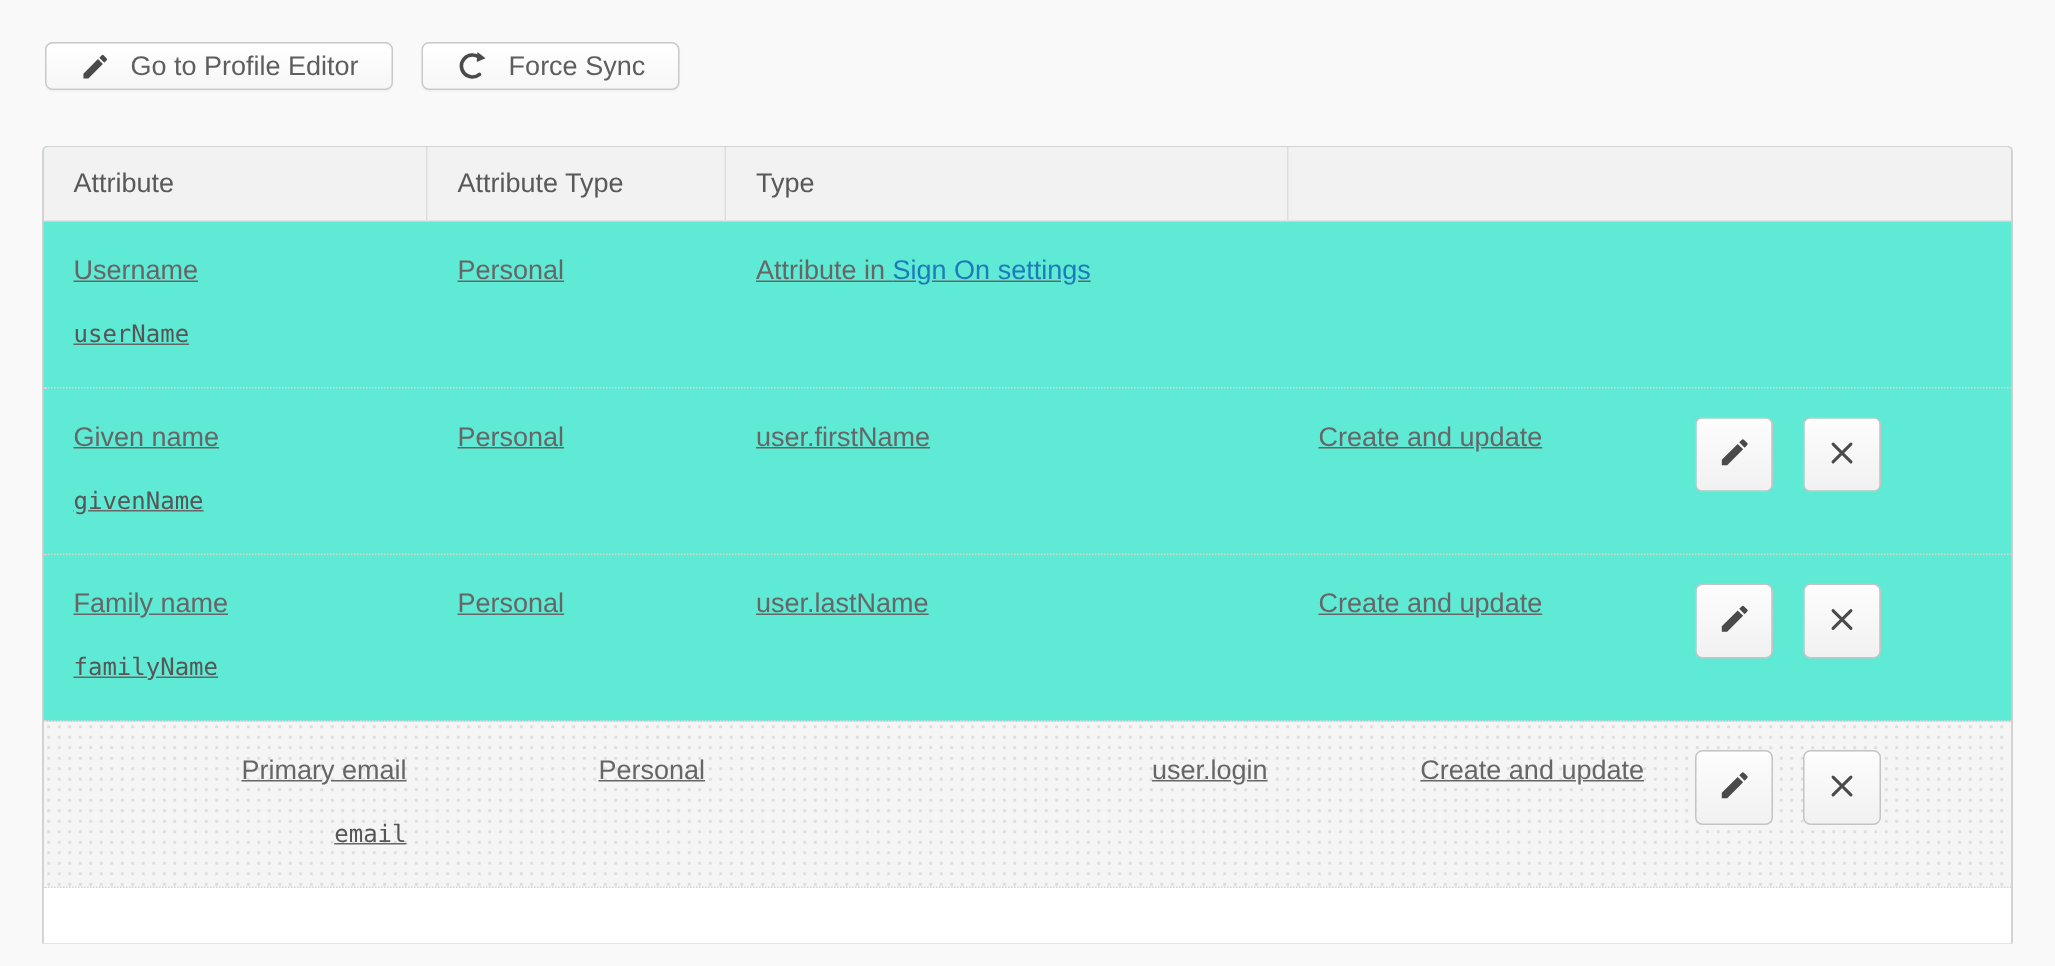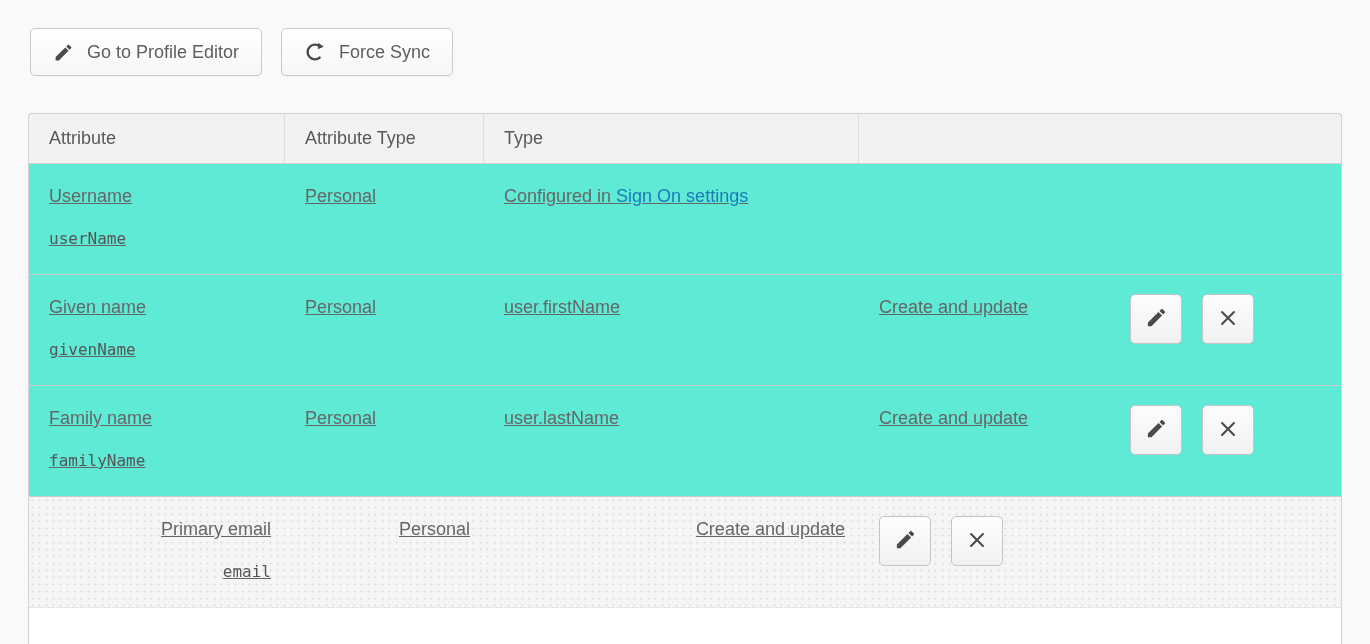--- a/index.html
+++ b/index.html
@@ -6,21 +6,21 @@
   html, body {
     width: 1370px; height: 644px;
     background: #f9f9f9;
     font-family: "Liberation Sans", "DejaVu Sans", sans-serif;
     overflow: hidden;
   }
   
   .toolbar { display: flex; gap: 19px; margin: 28px 0 0 30px; }
   .btn {
     display: inline-flex; align-items: center; gap: 13px;
-    height: 48px; padding: 0 22px;
+    height: 32px; padding: 0 22px;
     background: linear-gradient(#ffffff, #f6f6f6);
     border: 1px solid #c9c9c9; border-radius: 5px;
     font-family: inherit; font-size: 18px; color: #5e5e5e;
     cursor: pointer; box-shadow: 0 1px 1px rgba(0,0,0,0.03);
   }
   .btn .ic { display: inline-flex; }
   
   .table-wrap {
     margin: 37px 0 0 28px; width: 1314px;
     background: #5eead4;
@@ -101,21 +101,21 @@
     <div class="th"></div>
   </div>
 
   <div class="grid-row trow">
     <div class="td">
       <span>Username</span>
       <span class="attr-var">userName</span>
     </div>
     <div class="td">Personal</div>
     <div class="td">
-      <span>Configured in </span><a class="link">Sign On settings</a>
+      <span>Attribute in </span><a class="link">Sign On settings</a>
     </div>
     <div class="td"></div>
     <div class="actions"></div>
   </div>
 
   <div class="grid-row trow">
     <div class="td">
       <span>Given name</span>
       <span class="attr-var">givenName</span>
     </div>
@@ -165,20 +165,21 @@
       </button>
     </div>
   </div>
 
   <div class="grid-row trow highlight">
     <div class="td">
       <span>Primary email</span>
       <span class="attr-var">email</span>
     </div>
     <div class="td">Personal</div>
+    <div class="td">user.login</div>
     <div class="td">Create and update</div>
     <div class="actions">
       <button class="icon-btn">
         <span>
           <svg width="23" height="23" viewBox="0 0 24 24" fill="#4a4a4a">
             <path d="M3 17.25V21h3.75L17.81 9.94l-3.75-3.75L3 17.25zM20.71 7.04a.996.996 0 0 0 0-1.41l-2.34-2.34a.996.996 0 0 0-1.41 0l-1.83 1.83 3.75 3.75 1.83-1.83z"></path>
           </svg>
         </span>
       </button>
       <button class="icon-btn">

